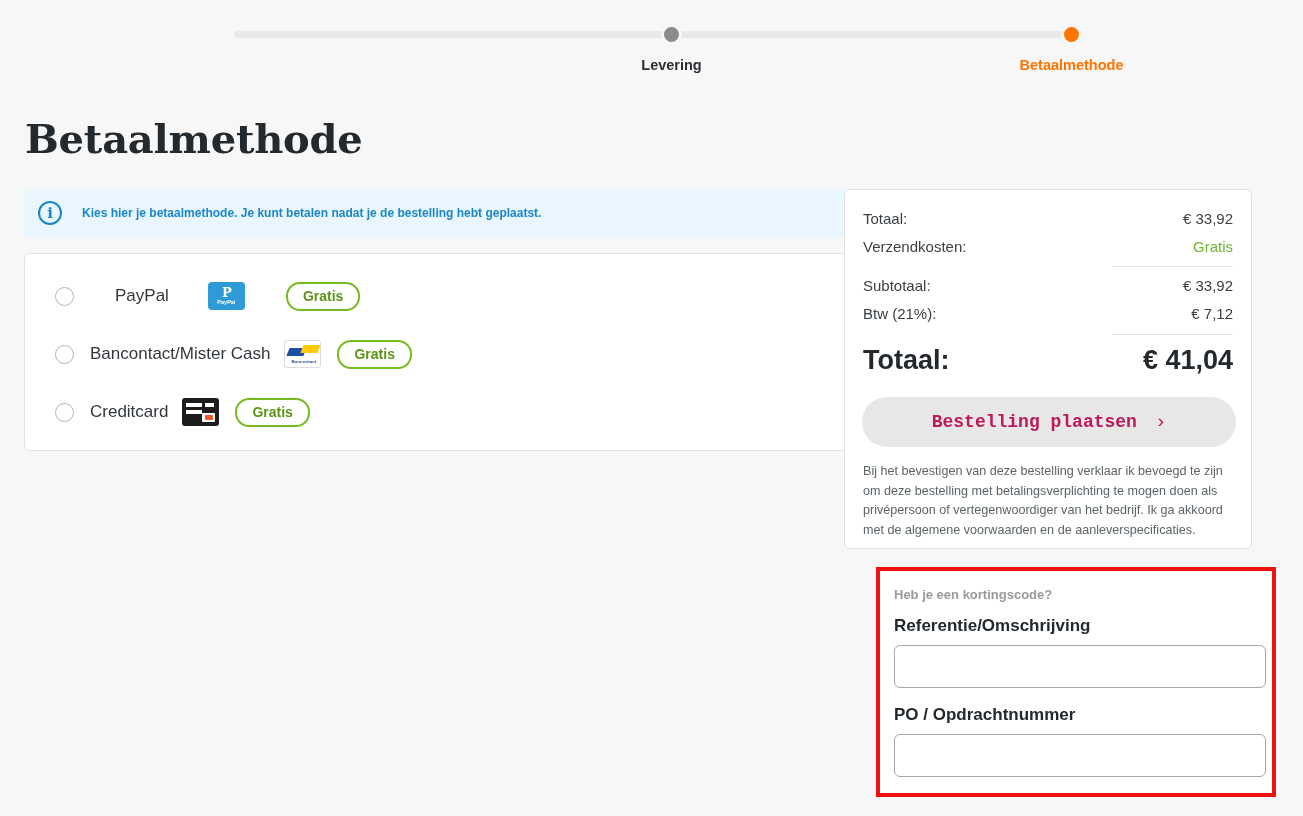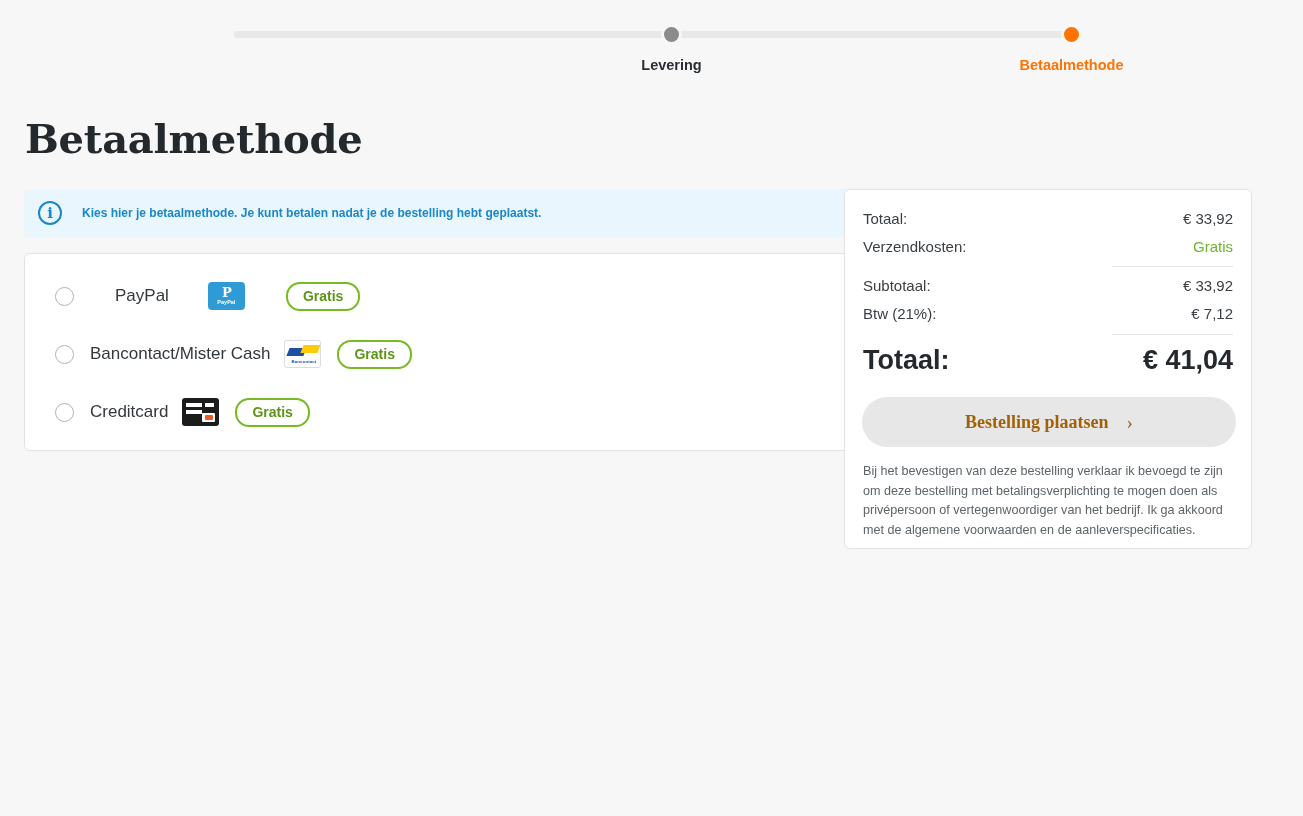--- a/index.html
+++ b/index.html
@@ -257,22 +257,22 @@
     font-size: 27px; font-weight: bold; color: #24292e;
   }
 
   .order-btn {
     position: absolute;
     left: 17px; top: 207px;
     width: 374px; height: 50px;
     background: #e7e7e7;
     border: none;
     border-radius: 25px;
-    color: #a16207;
-    font-family: Liberation Serif, serif;
+    color: #be185d;
+    font-family: Liberation Mono, monospace;
     font-size: 18px;
     font-weight: bold;
     display: flex;
     align-items: center;
     justify-content: center;
     gap: 18px;
     cursor: default;
   }
   .order-btn .chev {
     font-size: 19px;
@@ -428,14 +428,27 @@
 
     <button class="order-btn" disabled="">
       <span>Bestelling plaatsen</span>
       <span class="chev">›</span>
     </button>
 
     <div class="legal">Bij het bevestigen van deze bestelling verklaar ik bevoegd te zijn om deze bestelling met betalingsverplichting te mogen doen als privépersoon of vertegenwoordiger van het bedrijf. Ik ga akkoord met de algemene voorwaarden en de aanleverspecificaties.</div>
 
   </div>
 
+  <div class="coupon-wrap">
+    <div class="coupon-inner">
+
+      <div class="coupon-link">Heb je een kortingscode?</div>
+
+      <div class="field-label">Referentie/Omschrijving</div>
+      <input class="field-input" type="text" placeholder="" style="">
+
+      <div class="field-label">PO / Opdrachtnummer</div>
+      <input class="field-input" type="text" placeholder="" style="">
+
+    </div>
+  </div>
 
 </div>
 
 </body></html>

